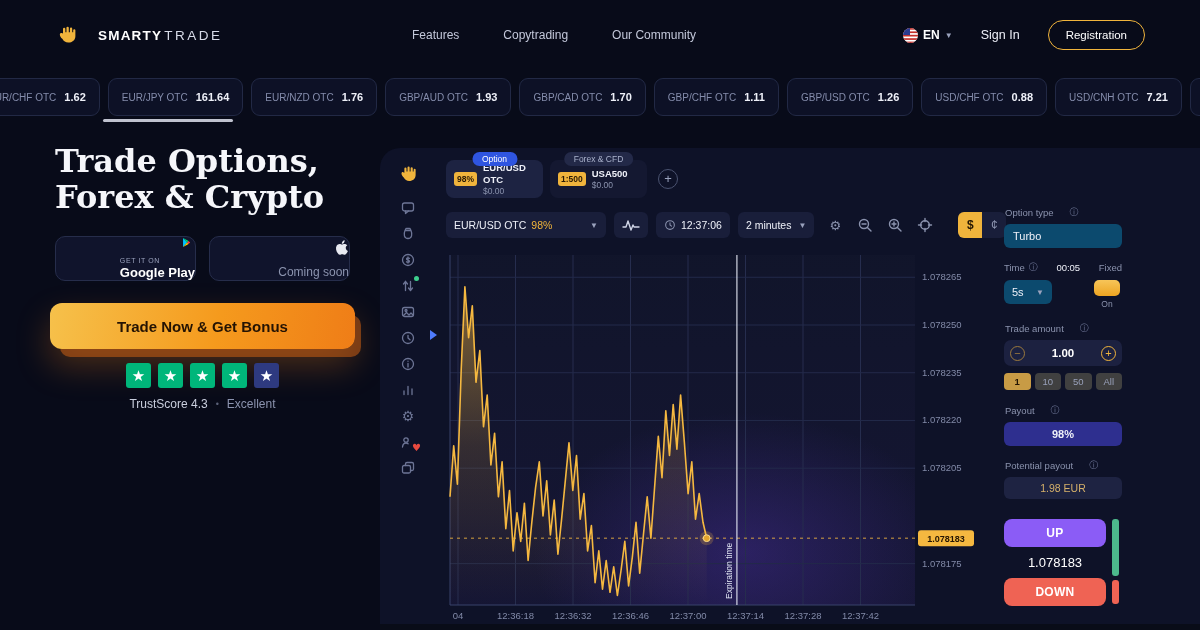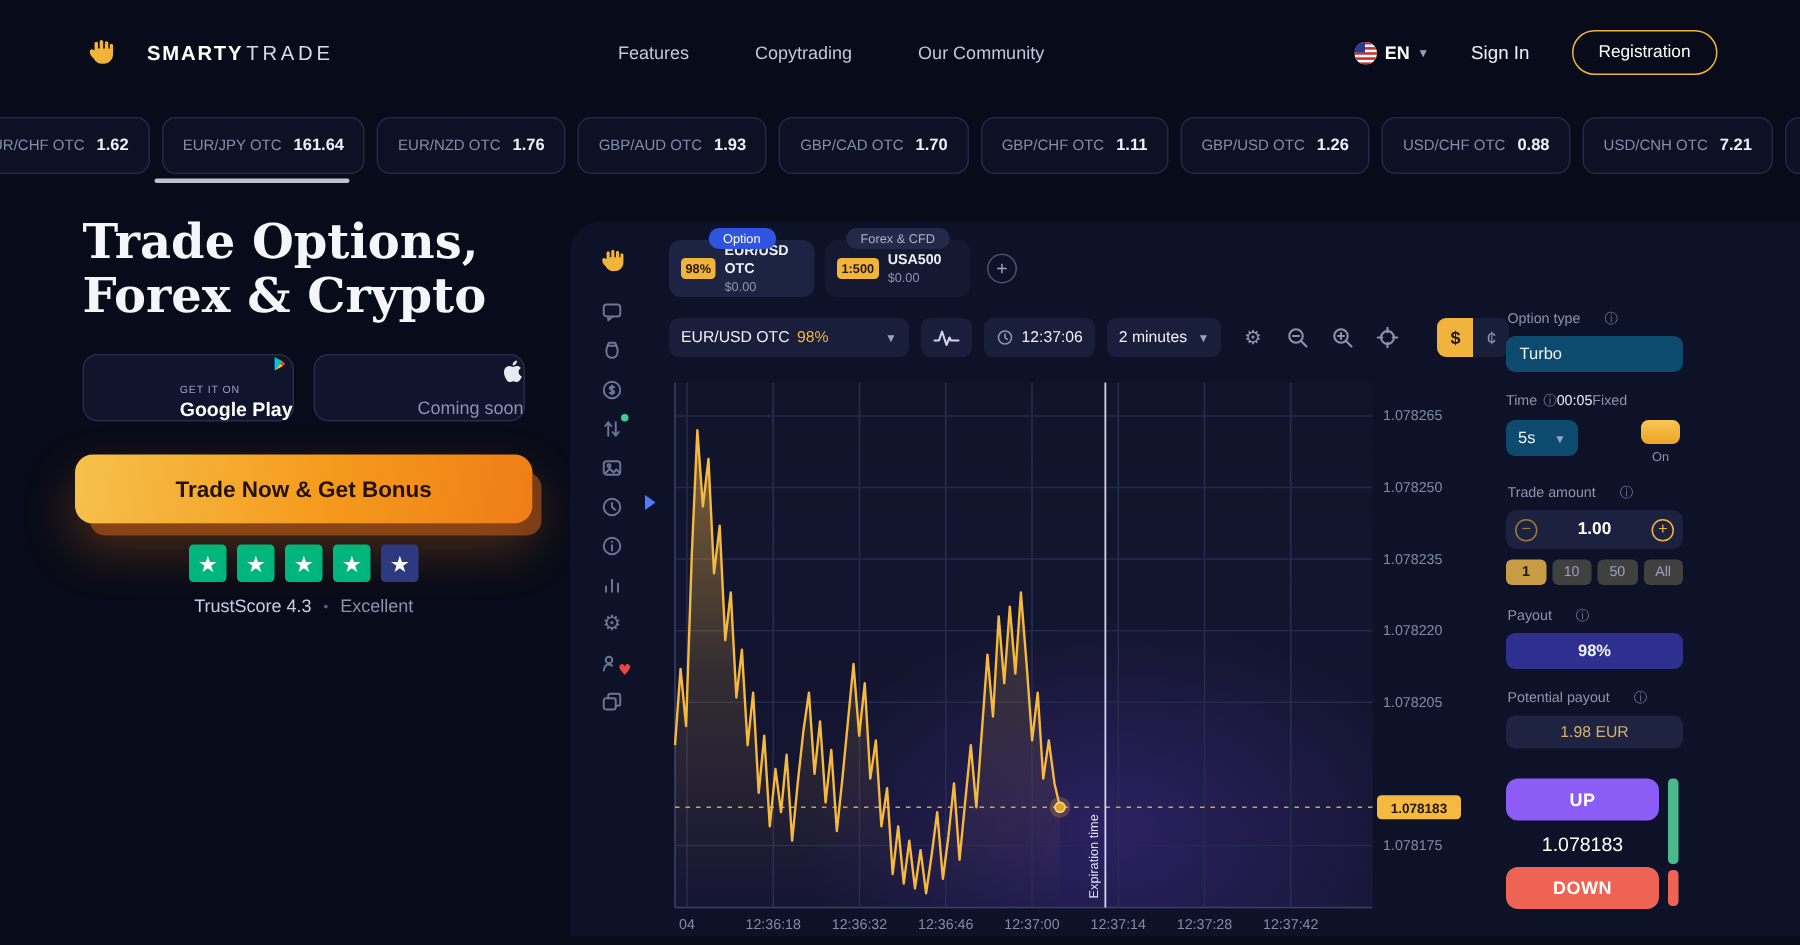--- a/index.html
+++ b/index.html
@@ -90,21 +90,21 @@
                        linear-gradient(180deg, rgba(255,255,255,.012), rgba(34,28,74,.35)); }
   #chart-svg { position:absolute; left:60px; top:100px; }
   #chart-svg text { font-family:"Liberation Sans", sans-serif; }
   .pbottom { position:absolute; left:0; right:0; top:476px; height:6px; background:#090c18; }
   
   .panel { position:absolute; left:624px; top:58px; width:118px; }
   .plbl { display:flex; align-items:center; gap:16px; font-size:9.5px; color:#8b93ae; margin:0 0 5px 1px; }
   .info-i { font-size:9px; color:#6d7596; cursor:pointer; font-family:"DejaVu Sans", sans-serif; }
   .pbox { height:24px; background:#0c4a6e; border-radius:6px; display:flex; align-items:center; font-size:11px; color:#eef0f8; }
   .optbox { padding-left:9px; margin-bottom:13px; cursor:pointer; }
-  .timerow { display:flex; align-items:center; font-size:9.5px; margin-bottom:6px; }
+  .timerow { display:flex; justify-content:space-between; align-items:center; font-size:9.5px; margin-bottom:6px; }
   .tml { display:flex; gap:4px; align-items:center; color:#8b93ae; }
   .tmv { color:#eef0f8; }
   .tmf { color:#8b93ae; }
   .durrow { display:flex; justify-content:space-between; align-items:flex-start; margin-bottom:13px; }
   .dursel { width:48px; justify-content:space-between; padding:0 8px; cursor:pointer; }
   .togglecol { display:flex; flex-direction:column; align-items:center; width:30px; }
   .toggle { width:26px; height:16px; border-radius:5px; background:linear-gradient(180deg,#f7c559,#eda421); cursor:pointer; }
   .togglbl { font-size:8.5px; color:#8b93ae; margin-top:3px; }
   .stepper { height:26px; background:#1c2140; border-radius:7px; display:flex; align-items:center; justify-content:space-between; padding:0 6px; margin-bottom:7px; }
   .stepbtn { width:15px; height:15px; border-radius:50%; border:1.3px solid #f0b43c; color:#f0b43c; font-size:11px; line-height:12px; text-align:center; cursor:pointer; }

